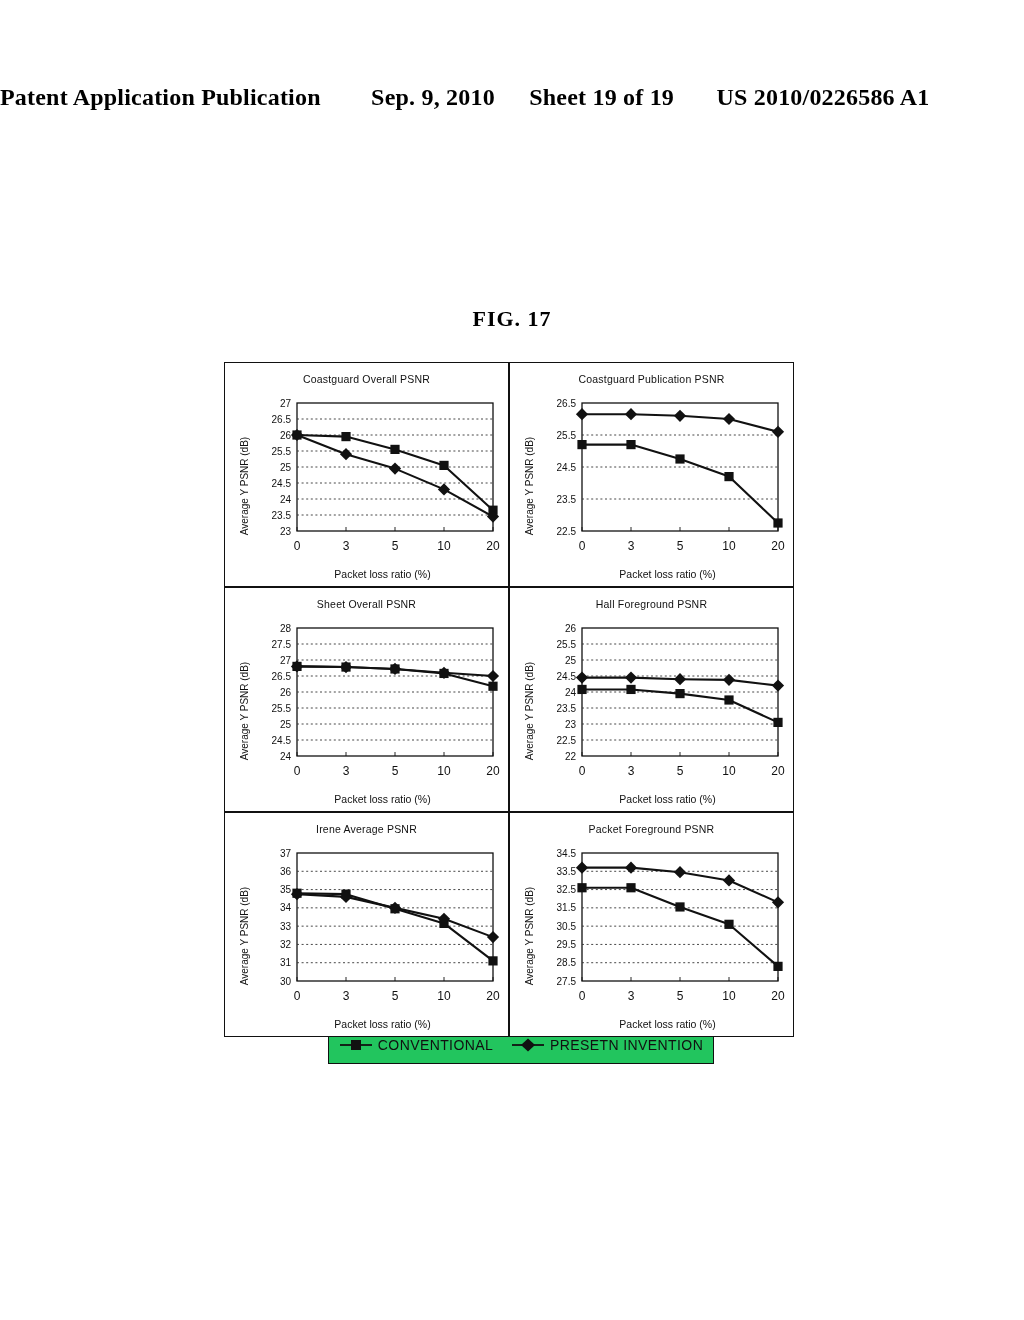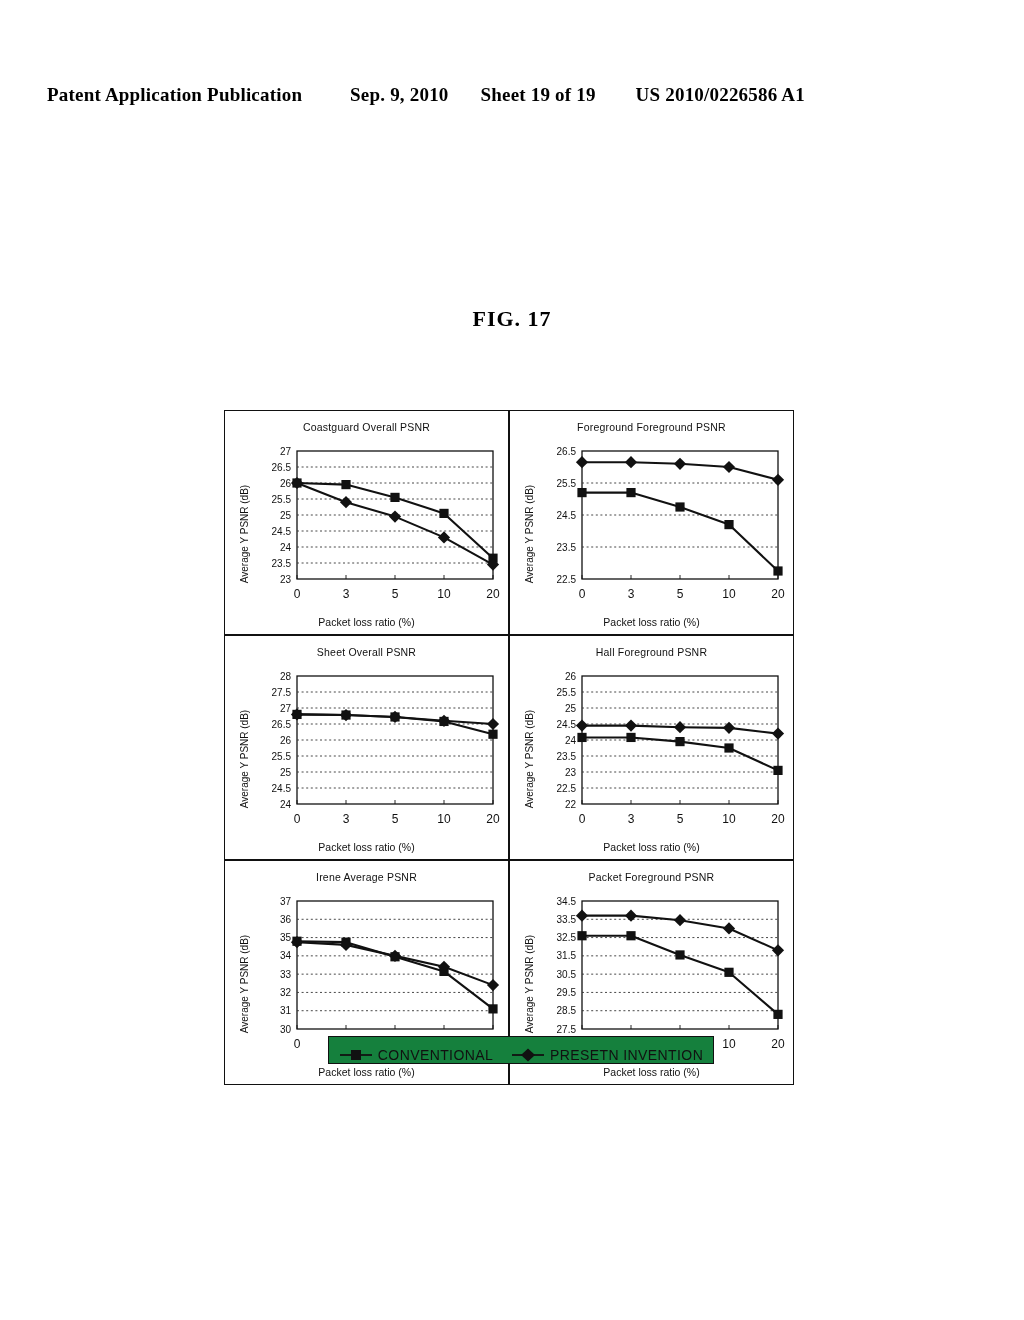--- a/index.html
+++ b/index.html
@@ -18,21 +18,21 @@
 
   
   .pat-header {
     position: absolute;
     top: 84px;
     left: 0;
     width: 852px;
     text-align: center;
     font-family: "Liberation Serif", serif;
     font-weight: bold;
-    font-size: 19px;
+    font-size: 24px;
     letter-spacing: 0.2px;
     white-space: nowrap;
   }
   .pat-header .seg { display: inline-block; }
   .gap-a { display: inline-block; width: 38px; }
   .gap-b { display: inline-block; width: 22px; }
   .gap-c { display: inline-block; width: 30px; }
 
   
   .fig-label {
@@ -46,21 +46,20 @@
     font-size: 22px;
     letter-spacing: 1px;
   }
 
   
   .figure-wrap {
     position: absolute;
     left: 224px;
     top: 362px;
     width: 570px;
-    margin-top: 48px;
   }
 
   .chart-grid {
     display: grid;
     grid-template-columns: 285px 285px;
     grid-template-rows: 225px 225px 225px;
   }
 
   .panel {
     box-sizing: border-box;
@@ -100,21 +99,21 @@
     text-align: center;
     font-family: "Liberation Sans", sans-serif;
     font-size: 10px;
     color: #111;
     white-space: nowrap;
   }
 
   .xlabel {
     position: absolute;
     bottom: 6px;
-    left: 0;
+    left: 16px;
     width: 100%;
     text-align: center;
     font-family: "Liberation Sans", sans-serif;
     font-size: 10.5px;
     color: #111;
   }
 
   svg.plot { display: block; }
   svg text {
     font-family: "Liberation Sans", sans-serif;
@@ -125,23 +124,23 @@
 
   
   .legend-box {
     position: absolute;
     left: 328px;
     top: 1036px;
     width: 386px;
     height: 28px;
     box-sizing: border-box;
     border: 1.6px solid #111;
-    background: #15803d;
+    background: #22c55e;
     display: flex;
-    align-items: flex-end;
+    align-items: flex-start;
     justify-content: center;
     gap: 18px;
   }
   .legend-item {
     display: flex;
     align-items: center;
     gap: 5px;
     font-family: "Liberation Sans", sans-serif;
     font-size: 14px;
     letter-spacing: 0.4px;
@@ -210,21 +209,21 @@
             <polygon points="170,71.50000000000003 176.1,77.60000000000002 170,83.70000000000002 163.9,77.60000000000002" fill="#111"></polygon>
             <polygon points="219,92.29999999999998 225.1,98.39999999999998 219,104.49999999999997 212.9,98.39999999999998" fill="#111"></polygon>
             <polygon points="268,119.50000000000003 274.1,125.60000000000002 268,131.70000000000002 261.9,125.60000000000002" fill="#111"></polygon>
           </svg>
         <div class="ylabel">Average Y PSNR (dB)</div>
       </div>
       <div class="xlabel">Packet loss ratio (%)</div>
     </div>
 
     <div class="panel c2">
-      <div class="panel-title">Foreground Foreground PSNR</div>
+      <div class="panel-title">Coastguard Publication PSNR</div>
       <div class="plot-area">
           <svg width="285" height="190" viewBox="0 0 285 190" class="plot">
             <rect x="72" y="12" width="196" height="128" fill="none" stroke="#111" stroke-width="1.3"></rect>
             <line x1="72" y1="108" x2="268" y2="108" stroke="#333" stroke-width="0.9" stroke-dasharray="2 2.6"></line>
             <line x1="72" y1="76" x2="268" y2="76" stroke="#333" stroke-width="0.9" stroke-dasharray="2 2.6"></line>
             <line x1="72" y1="44" x2="268" y2="44" stroke="#333" stroke-width="0.9" stroke-dasharray="2 2.6"></line>
             <text x="66" y="15.6" text-anchor="end" class="tick-text">26.5</text>
             <text x="66" y="47.6" text-anchor="end" class="tick-text">25.5</text>
             <text x="66" y="79.6" text-anchor="end" class="tick-text">24.5</text>
             <text x="66" y="111.6" text-anchor="end" class="tick-text">23.5</text>

